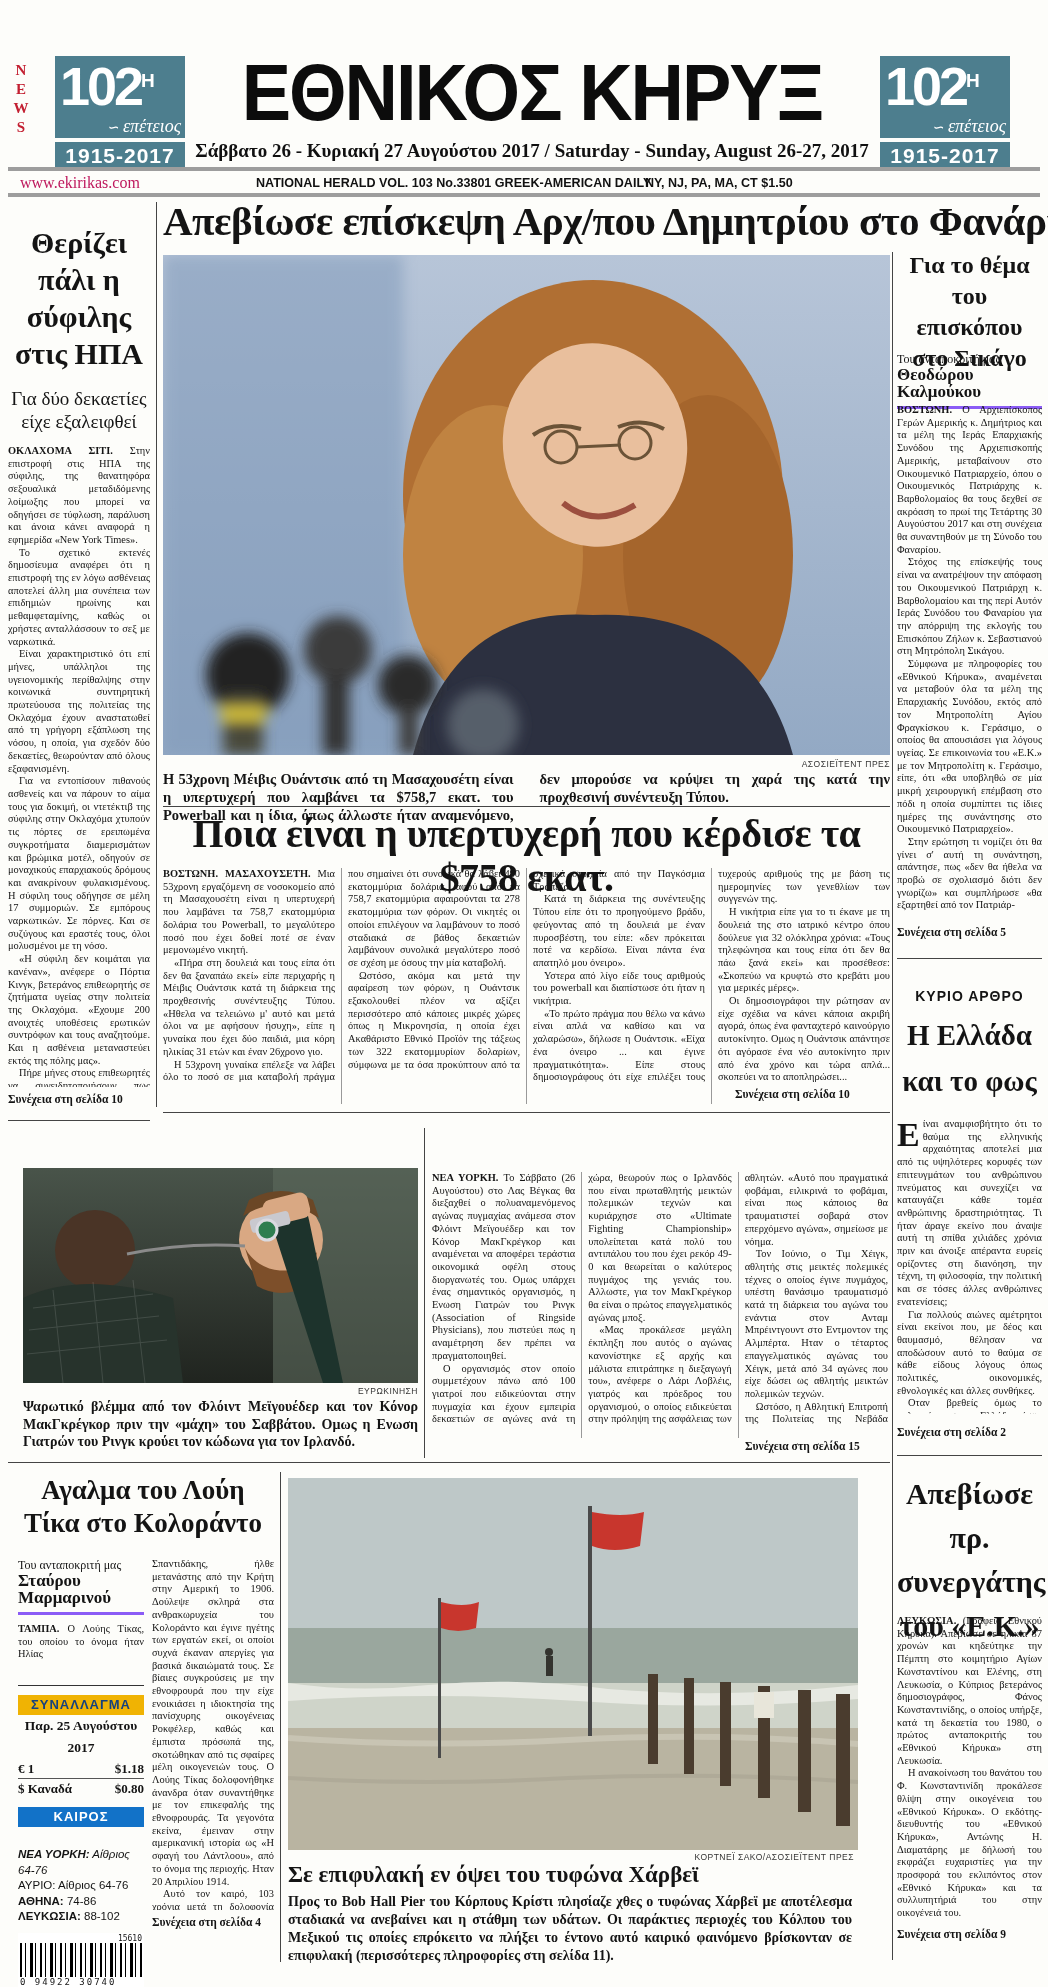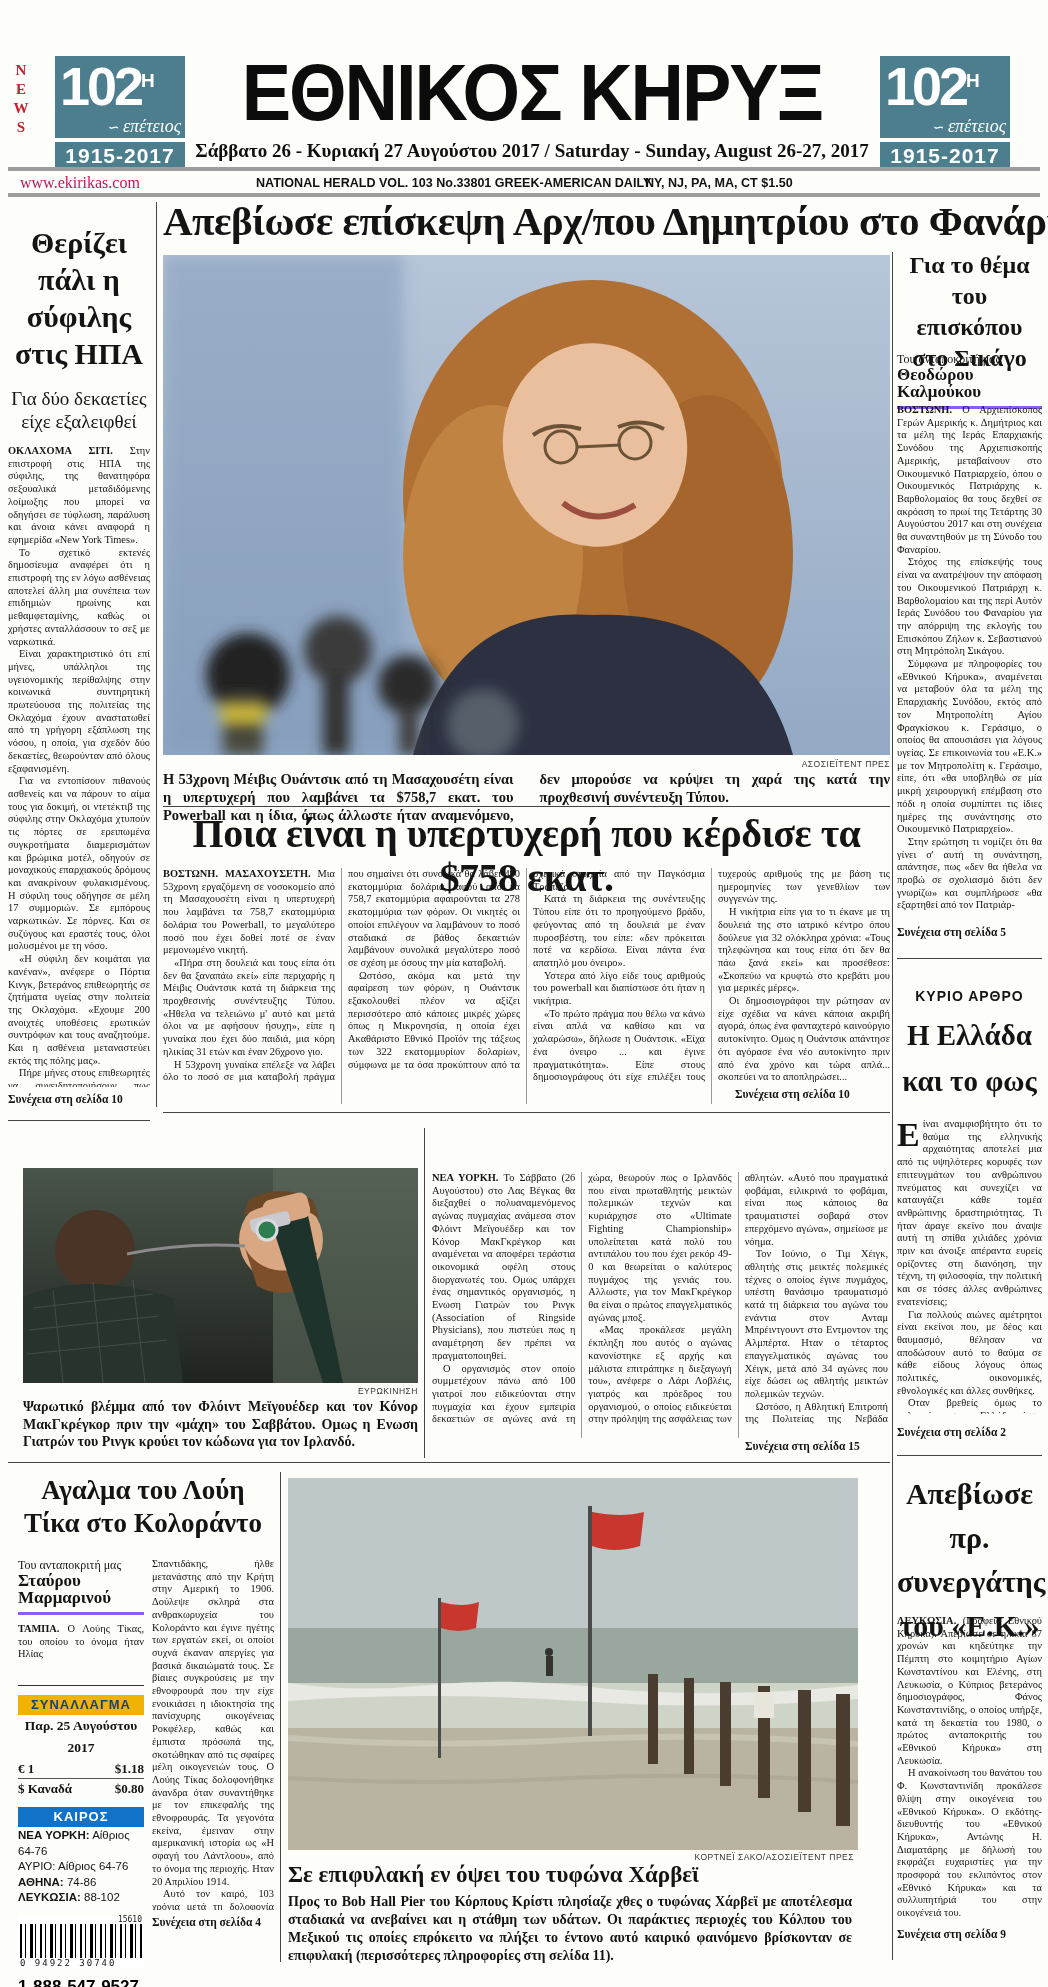--- a/index.html
+++ b/index.html
@@ -268,21 +268,21 @@
         <span>$1.18</span>
       </div>
       <div class="exrow">
         <span>$ Καναδά</span>
         <span>$0.80</span>
       </div>
     </div>
 
     <div style="margin-top:9px;">
       <div class="boxhdr hdr-blue">ΚΑΙΡΟΣ</div>
-      <div class="wrow" style="margin-top:1px;"><b>ΝΕΑ ΥΟΡΚΗ:</b> <span>Αίθριος 64-76</span></div>
+      <div class="wrow" style="margin-top:20px;font-style:italic;"><b>ΝΕΑ ΥΟΡΚΗ:</b> <span>Αίθριος 64-76</span></div>
       <div class="wrow"><span>ΑΥΡΙΟ:</span> <span>Αίθριος 64-76</span></div>
       <div class="wrow"><b>ΑΘΗΝΑ:</b> <span>74-86</span></div>
       <div class="wrow"><b>ΛΕΥΚΩΣΙΑ:</b> <span>88-102</span></div>
     </div>
 
     <div class="barcode" style="margin-top:8px;width:122px;">
       <div class="bc-top">15610</div>
       <div class="bc-stripes"></div>
       <div class="bc-bottom">0 94922 30740</div>
     </div>

